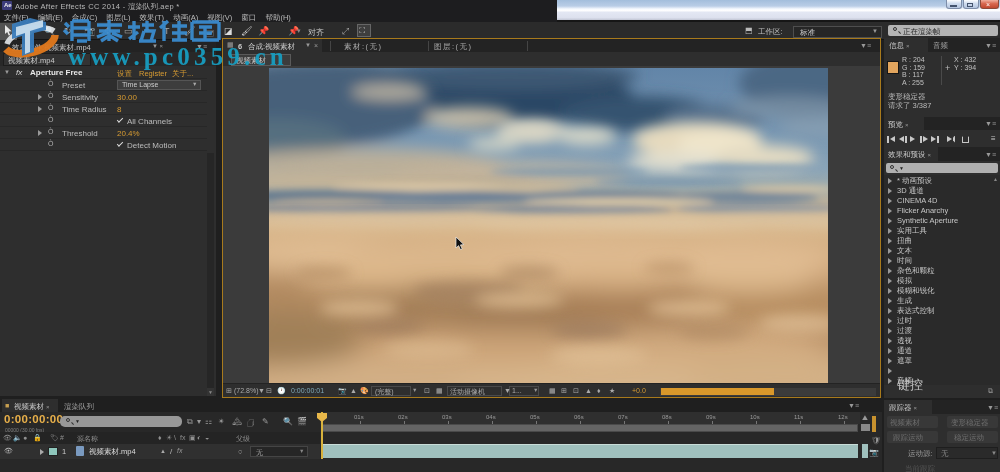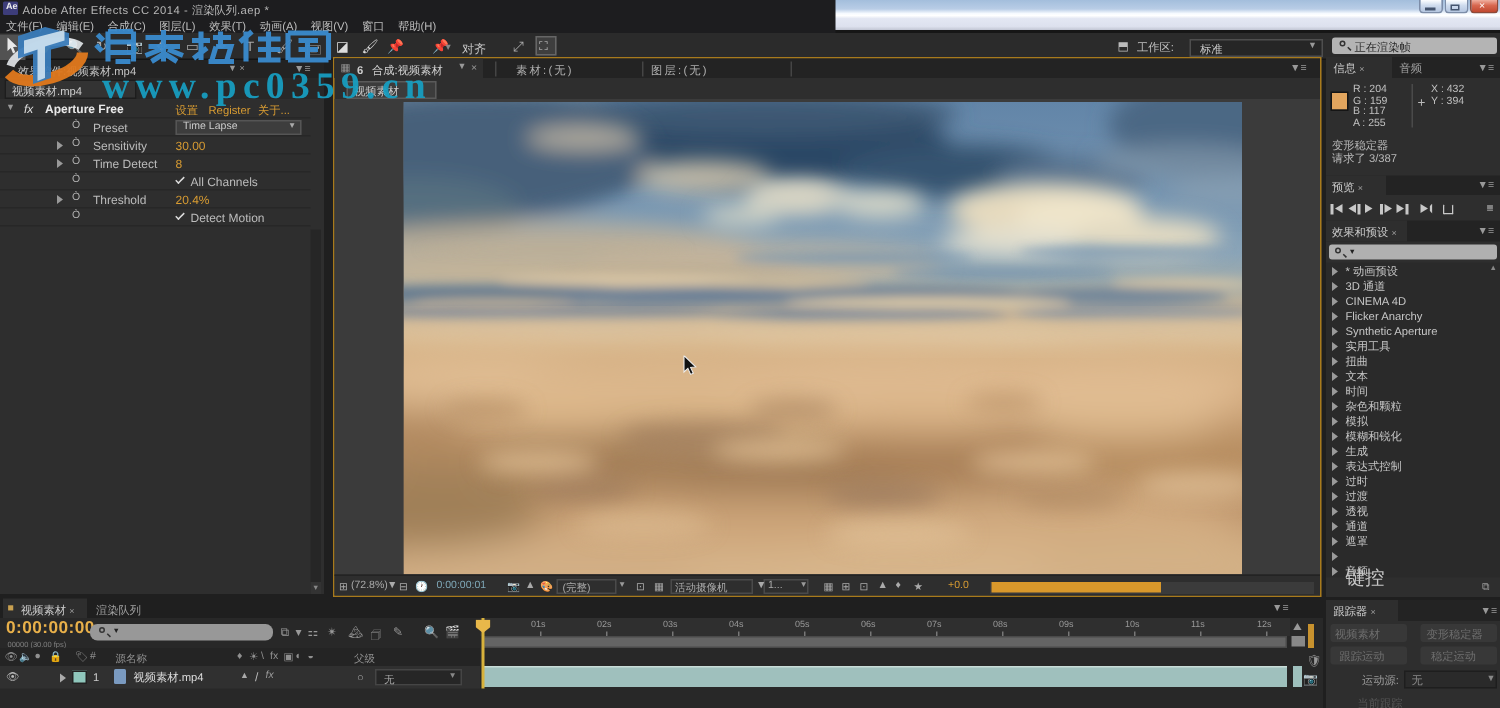--- a/index.html
+++ b/index.html
@@ -87,21 +87,21 @@
     <div class="tx" style="left:122px;top:81px;font-size:7px;color:#ccc">Time Lapse</div>
     <div class="tx" style="left:192px;top:81px;font-size:5.5px;color:#aaa">▼</div>
     <div class="a" style="left:0;top:102px;width:207px;height:1px;background:#272727"></div>
     <div class="trr" style="left:38px;top:93.5px"></div>
     <div class="tx" style="left:48px;top:92px;font-size:7px;color:#b0b0b0">Ò</div>
     <div class="tx" style="left:62px;top:92.5px;font-size:8px;color:#bcbcbc">Sensitivity</div>
     <div class="tx" style="left:117px;top:92.5px;font-size:8px;color:#d79b32">30.00</div>
     <div class="a" style="left:0;top:114px;width:207px;height:1px;background:#272727"></div>
     <div class="trr" style="left:38px;top:105.5px"></div>
     <div class="tx" style="left:48px;top:104px;font-size:7px;color:#b0b0b0">Ò</div>
-    <div class="tx" style="left:62px;top:104.5px;font-size:8px;color:#bcbcbc">Time Detect</div>
+    <div class="tx" style="left:62px;top:104.5px;font-size:8px;color:#bcbcbc">Time Radius</div>
     <div class="tx" style="left:117px;top:104.5px;font-size:8px;color:#d79b32">8</div>
     <div class="a" style="left:0;top:126px;width:207px;height:1px;background:#272727"></div>
     <div class="tx" style="left:48px;top:116px;font-size:7px;color:#b0b0b0">Ò</div>
     <div class="chk" style="left:117px;top:118px"></div>
     <div class="tx" style="left:127px;top:116.5px;font-size:8px;color:#bcbcbc">All Channels</div>
     <div class="a" style="left:0;top:138px;width:207px;height:1px;background:#272727"></div>
     <div class="trr" style="left:38px;top:129.5px"></div>
     <div class="tx" style="left:48px;top:128px;font-size:7px;color:#b0b0b0">Ò</div>
     <div class="tx" style="left:62px;top:128.5px;font-size:8px;color:#bcbcbc">Threshold</div>
     <div class="tx" style="left:117px;top:128.5px;font-size:8px;color:#d79b32">20.4%</div>

